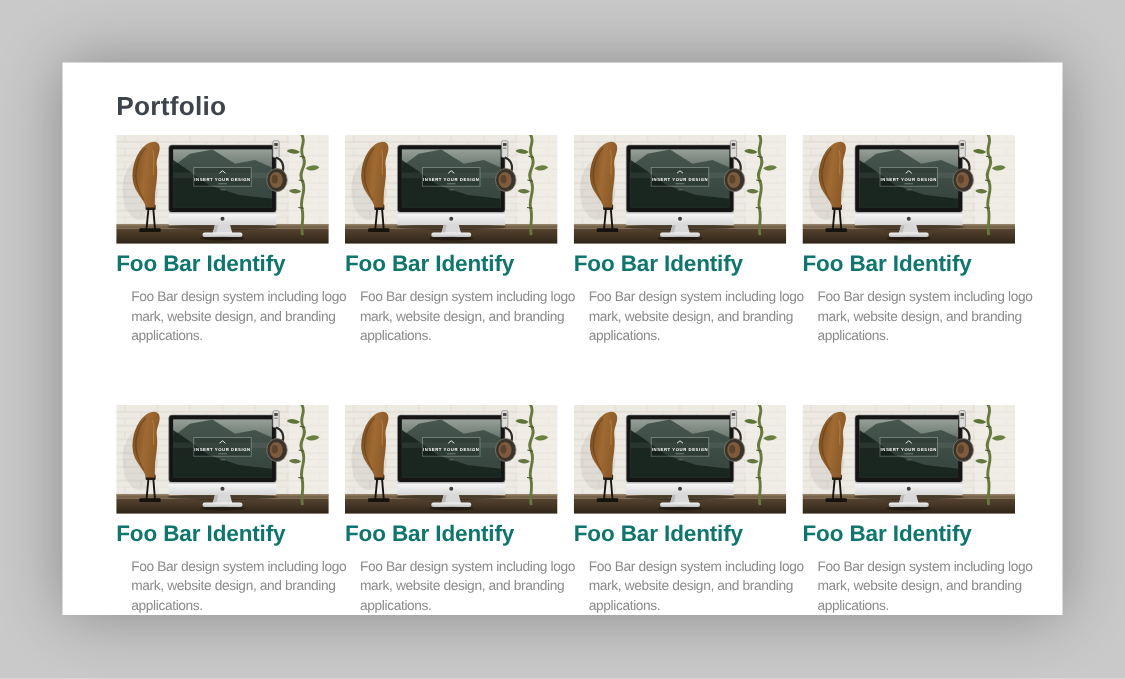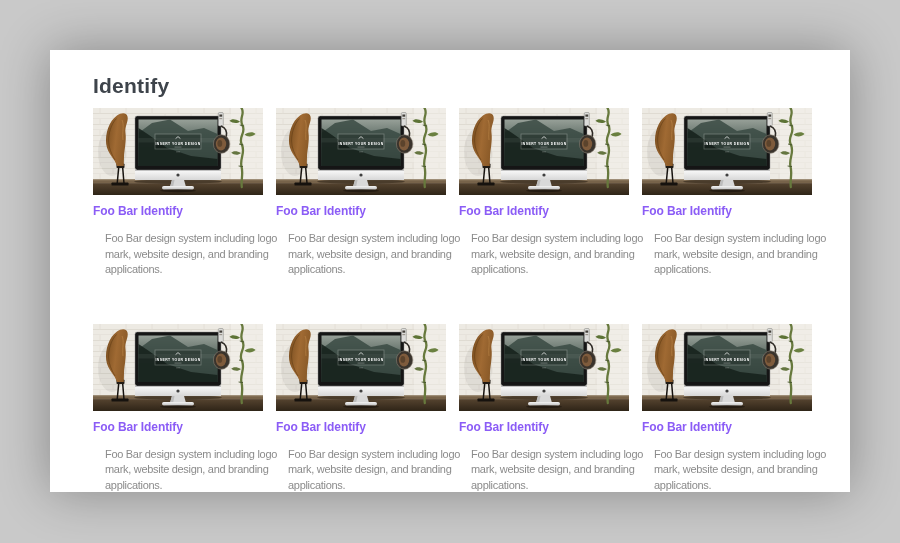--- a/index.html
+++ b/index.html
@@ -24,22 +24,22 @@
   }
   .grid {
     display: grid;
     grid-template-columns: repeat(4, 170px);
     column-gap: 13px; row-gap: 34px;
   }
   .card { width: 170px; }
   .thumb svg { display: block; width: 170px; height: 87px; }
   .card-title {
     margin: 8px 0 4px 0;
-    font-size: 12px; line-height: 16px; font-weight: 700;
-    color: #8b5cf6; letter-spacing: -0.1px;
+    font-size: 18px; line-height: 16px; font-weight: 700;
+    color: #0f766e; letter-spacing: -0.1px;
   }
   .card-desc {
     margin: 12px; width: 177px;
     font-size: 11px; line-height: 15.5px;
     color: #8b8b8b; letter-spacing: -0.3px;
   }
   .defs-svg { position: absolute; width: 0; height: 0; }
 </style>
 </head>
 <body>
@@ -136,21 +136,21 @@
         <path d="M147 13.5 C142 10.5 138.5 10.8 136.5 12.8 C139.5 15.5 144.5 15.8 147 13.5 Z" fill="#5d7336"></path>
         <path d="M151.5 26.5 C156.5 23.3 160.5 23.8 162.5 26 C159.5 29 154 29.2 151.5 26.5 Z" fill="#6a8040"></path>
         <path d="M148 45 C143.5 42.5 140 43 138.2 44.8 C141 47.4 145.6 47.4 148 45 Z" fill="#55682f" opacity="0.9"></path>
       </g>
     </symbol>
   </defs>
 </svg>
 
 <div class="sheet">
   <div class="content">
-    <h1 class="page-title">Identify</h1>
+    <h1 class="page-title">Portfolio</h1>
     <div class="grid">
 
       <article class="card">
         <div class="thumb">
           <svg viewBox="0 0 170 87">
               <use href="#imac-scene"></use>
             </svg>
         </div>
         <h2 class="card-title">Foo Bar Identify</h2>
         <p class="card-desc">Foo Bar design system including logo mark, website design, and branding applications.</p>

